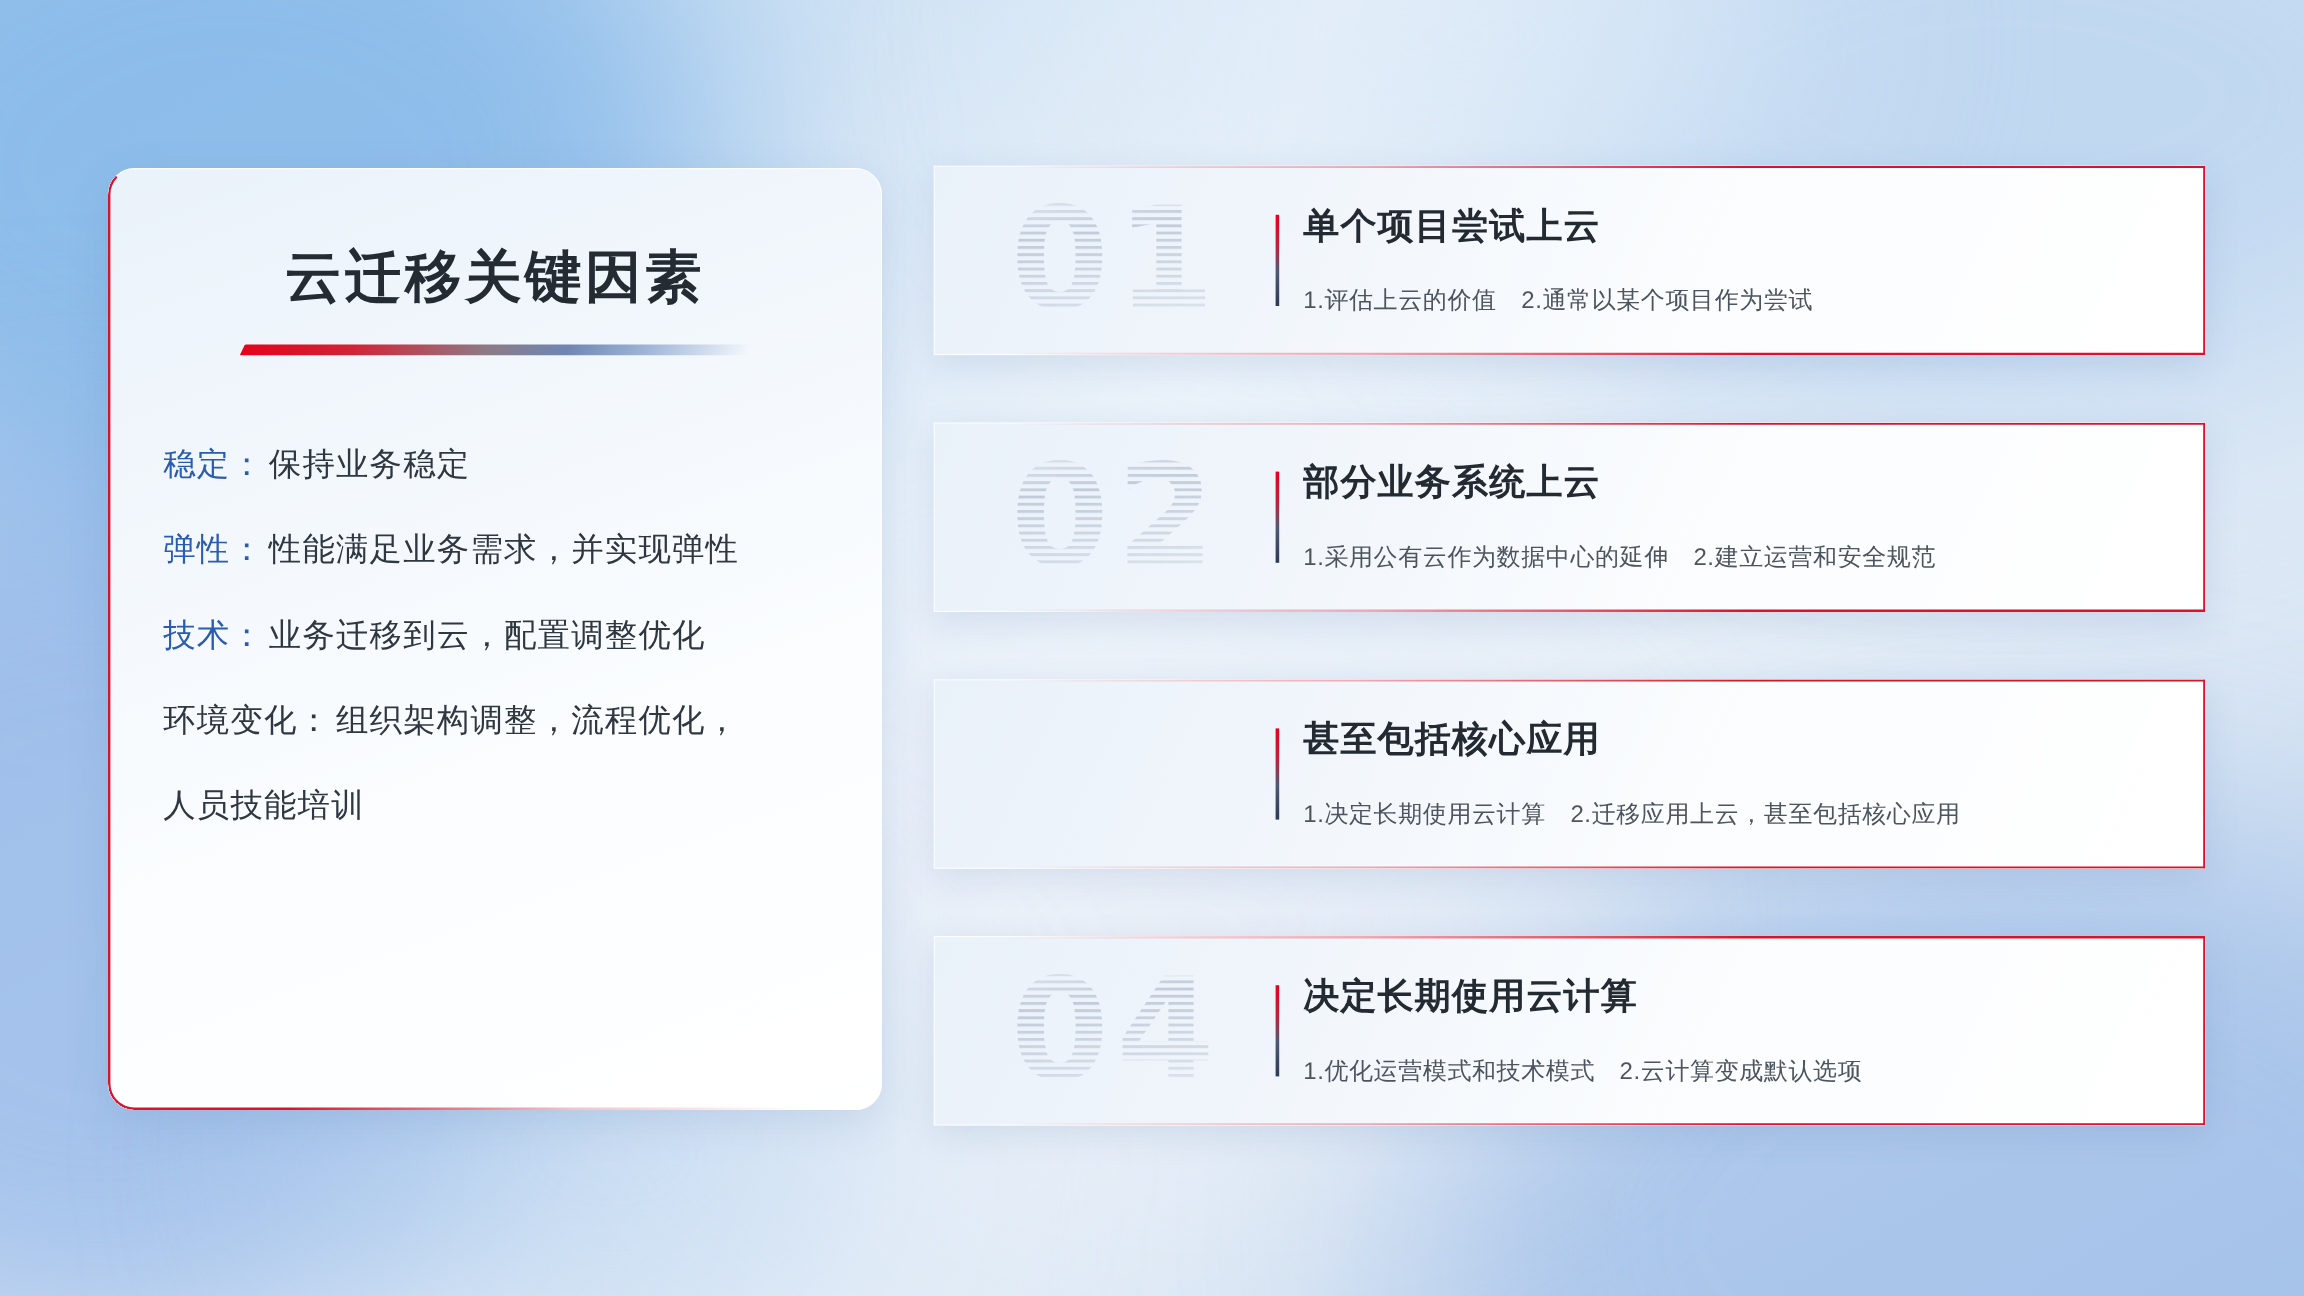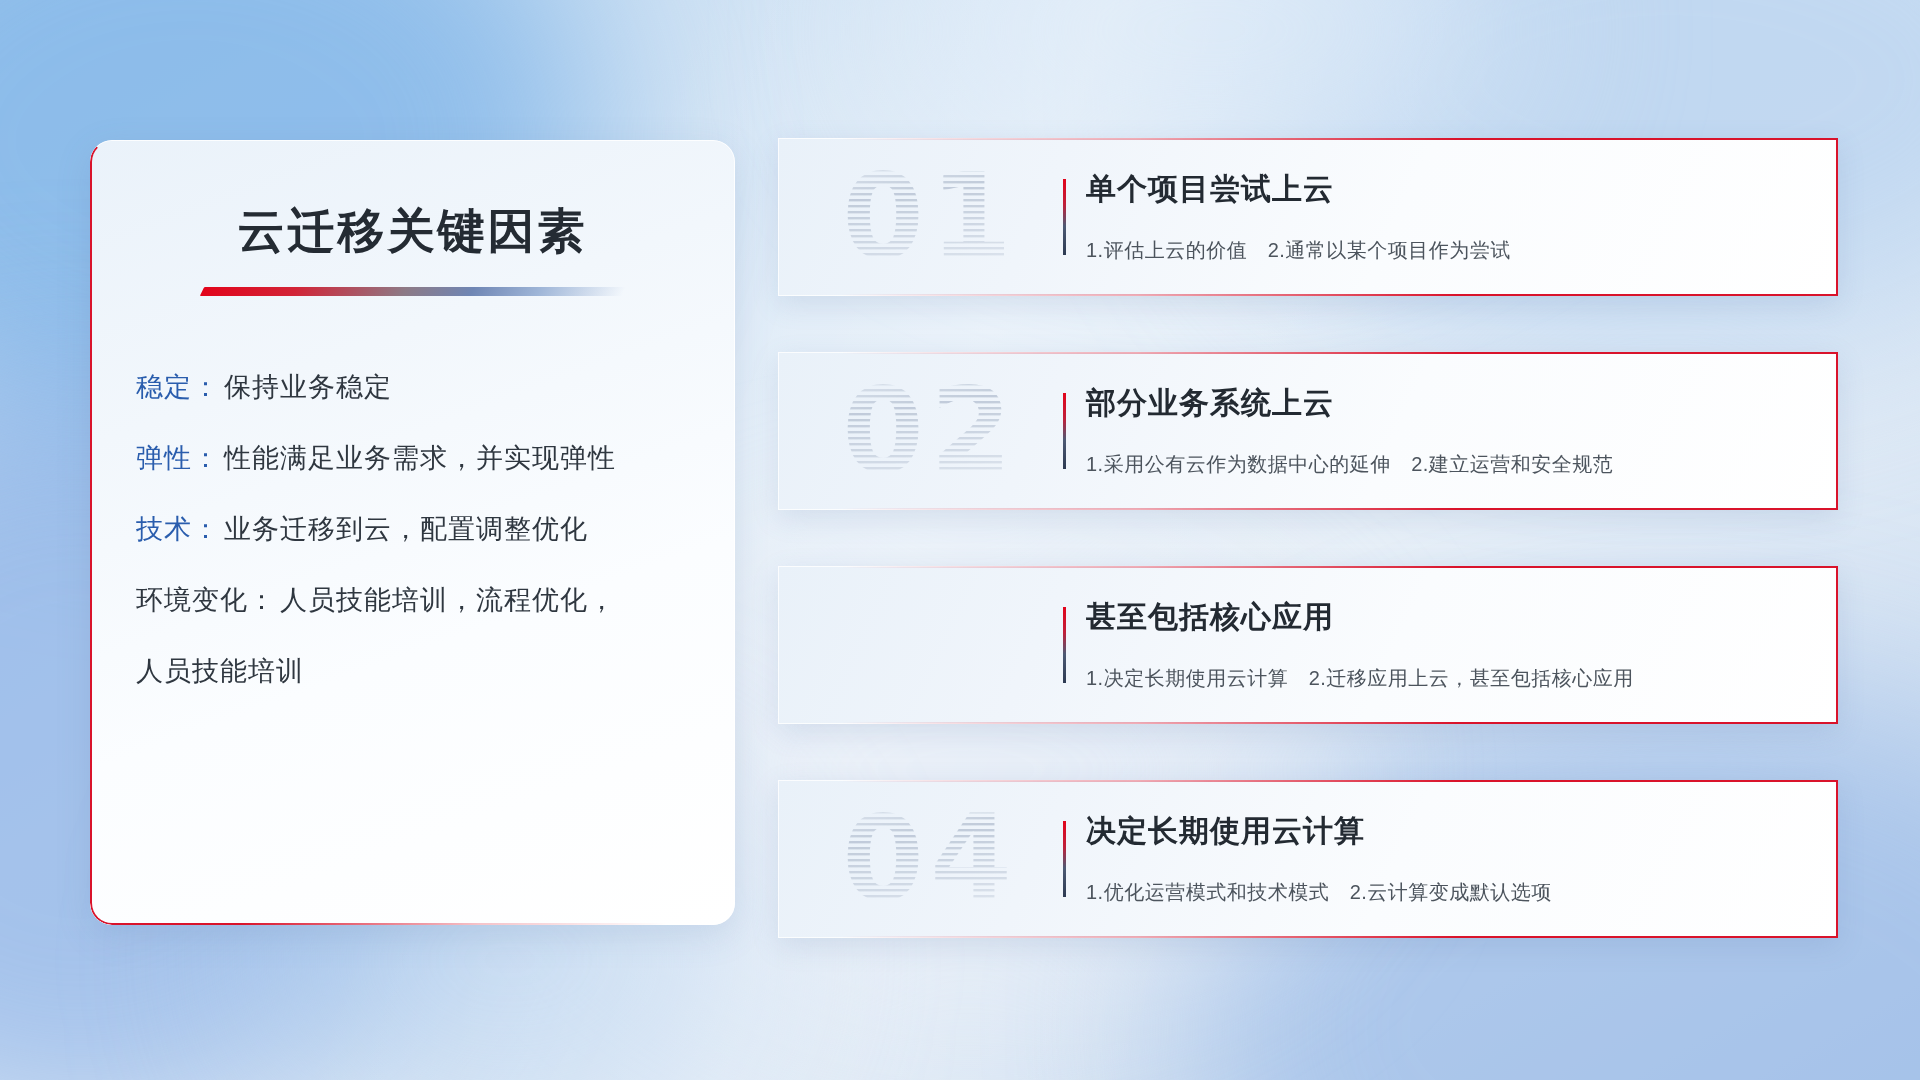--- a/index.html
+++ b/index.html
@@ -142,21 +142,21 @@
     <div class="panel-row">
       <span class="lab blue">稳定：</span><span>保持业务稳定</span>
     </div>
     <div class="panel-row">
       <span class="lab blue">弹性：</span><span>性能满足业务需求，并实现弹性</span>
     </div>
     <div class="panel-row">
       <span class="lab blue">技术：</span><span>业务迁移到云，配置调整优化</span>
     </div>
     <div class="panel-row">
-      <span class="lab dark">环境变化：</span><span>人员技能培训，流程优化，</span>
+      <span class="lab dark">环境变化：</span><span>组织架构调整，流程优化，</span>
     </div>
     <div class="panel-row cont">人员技能培训</div>
   </div>
 </div>
 
 <div class="cards">
 
   <div class="card">
     <div class="edge-light"></div>
     <div class="edge-red"></div>

